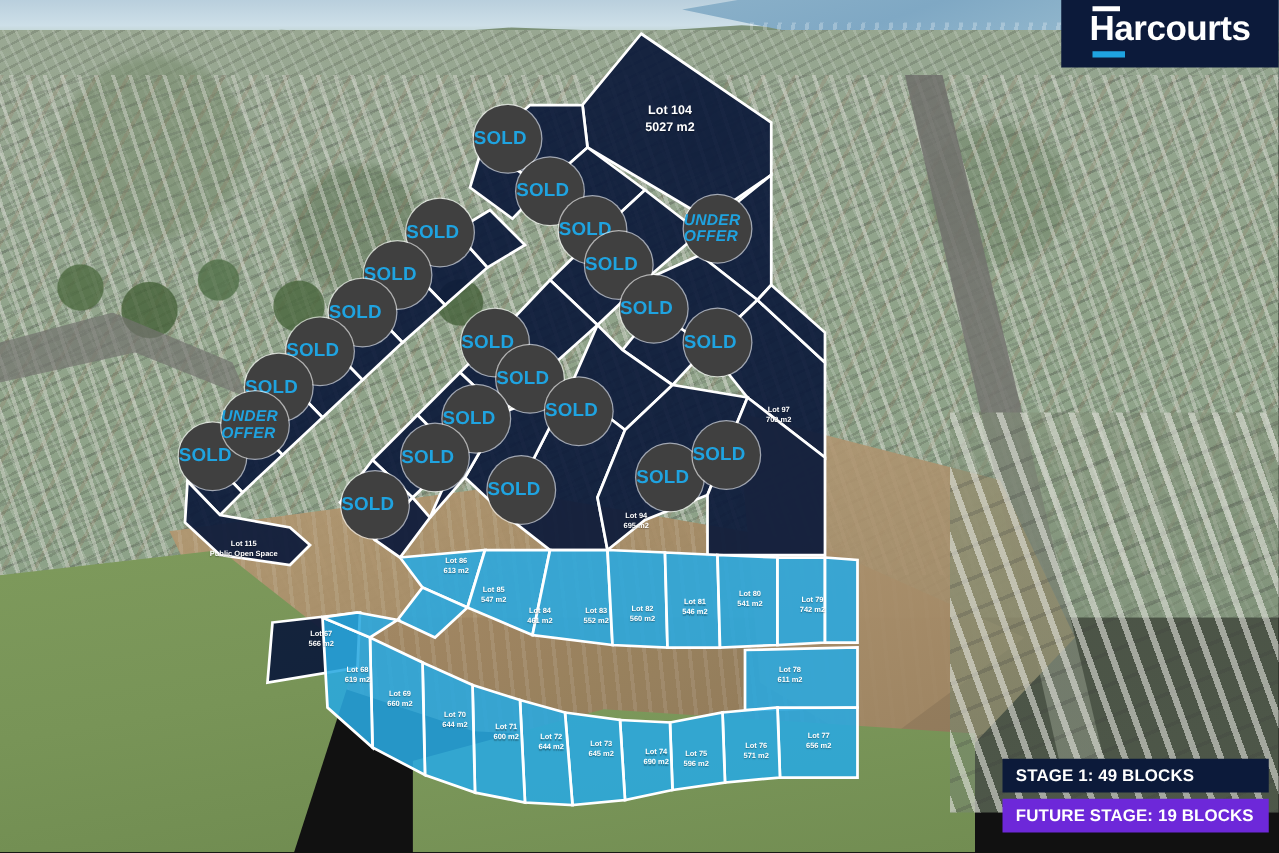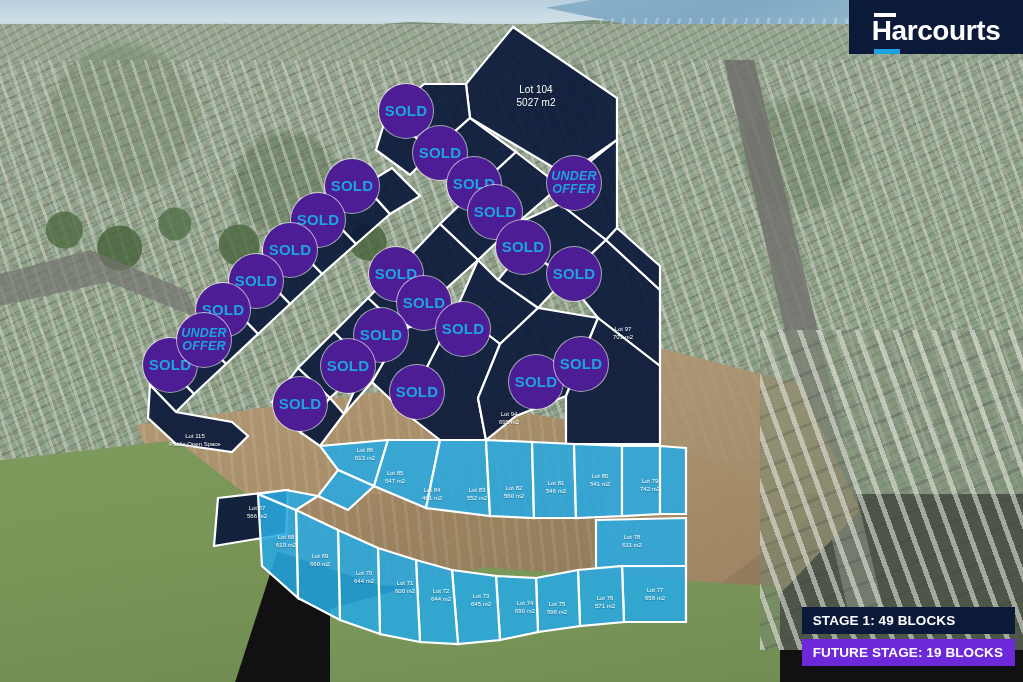--- a/index.html
+++ b/index.html
@@ -112,41 +112,41 @@
       repeating-linear-gradient(70deg, rgba(236,236,230,.55) 0 5px, rgba(0,0,0,0) 5px 18px),
       repeating-linear-gradient(-22deg, rgba(60,60,60,.2) 0 3px, rgba(0,0,0,0) 3px 24px),
       linear-gradient(170deg, rgba(130,145,120,.5), rgba(118,134,110,.6));
   }
 
   
   .lots { position:absolute; inset:0; }
 
   
   .badge {
-    position:absolute; border-radius:50%; background:#4c1d95;
-    display:flex; flex-direction:column; align-items:center; justify-content:center;
+    position:absolute; border-radius:50%; background:#404040;
+    display:flex; flex-direction:column; justify-content:center;
     color:#1fa3e0; font-weight:bold; letter-spacing:.2px; line-height:1.02;
     box-shadow:0 0 0 1px rgba(255,255,255,.6);
   }
   .badge.sold { width:54px; height:54px; font-size:15px; }
   .badge.offer { width:54px; height:54px; font-size:12.5px;font-style:italic; }
 
   
   .lotlabel {
-    position:absolute; color:#ffffff; text-align:center; font-weight:normal;
+    position:absolute; color:#ffffff; text-align:center; font-weight:bold;
     line-height:1.25; white-space:nowrap; pointer-events:none;
     text-shadow:0 1px 1px rgba(0,0,0,.35);
   }
   .lotlabel .n { display:block; }
   .lotlabel .a { display:block; }
 
   
   #logo {
     position:absolute; right:0; top:0; width:174px; height:54px;
-    background:#0c1a3a; display:flex; align-items:flex-end; justify-content:center;
+    background:#0c1a3a; display:flex; align-items:center; justify-content:center;
   }
   #logo .wrap { position:relative; padding-bottom:9px; }
   #logo .word {
     color:#ffffff; font-size:28px; font-weight:bold; letter-spacing:-.4px;
     line-height:1;
   }
   #logo .bar {
     position:absolute; left:2px; bottom:0; width:26px; height:5px; background:#1fa3e0;
   }
   #logo .htop {

